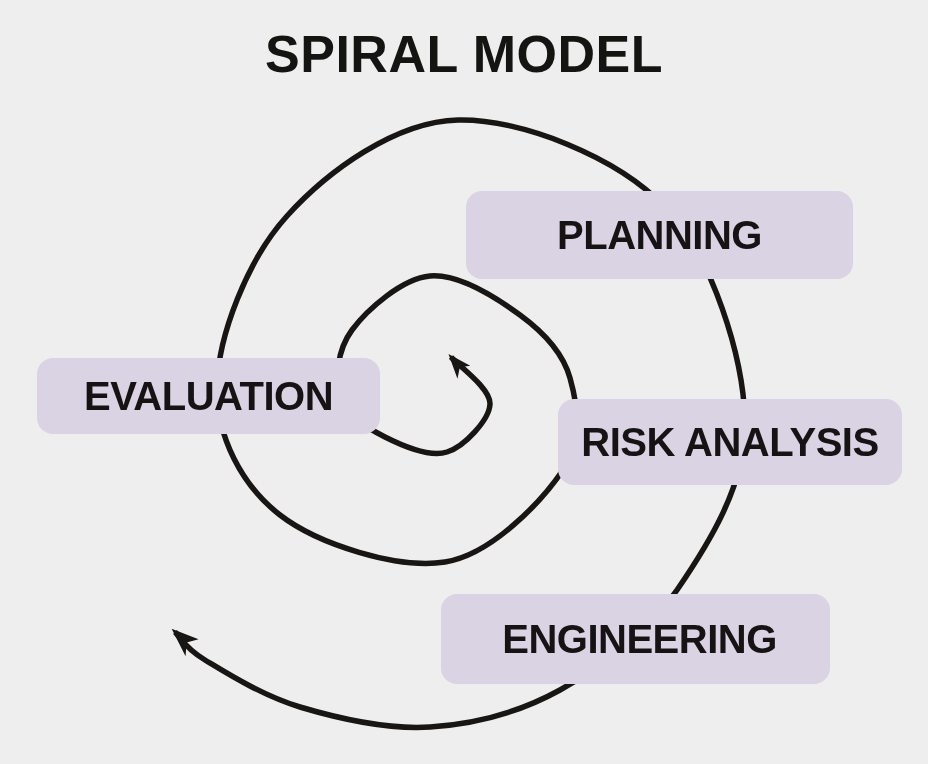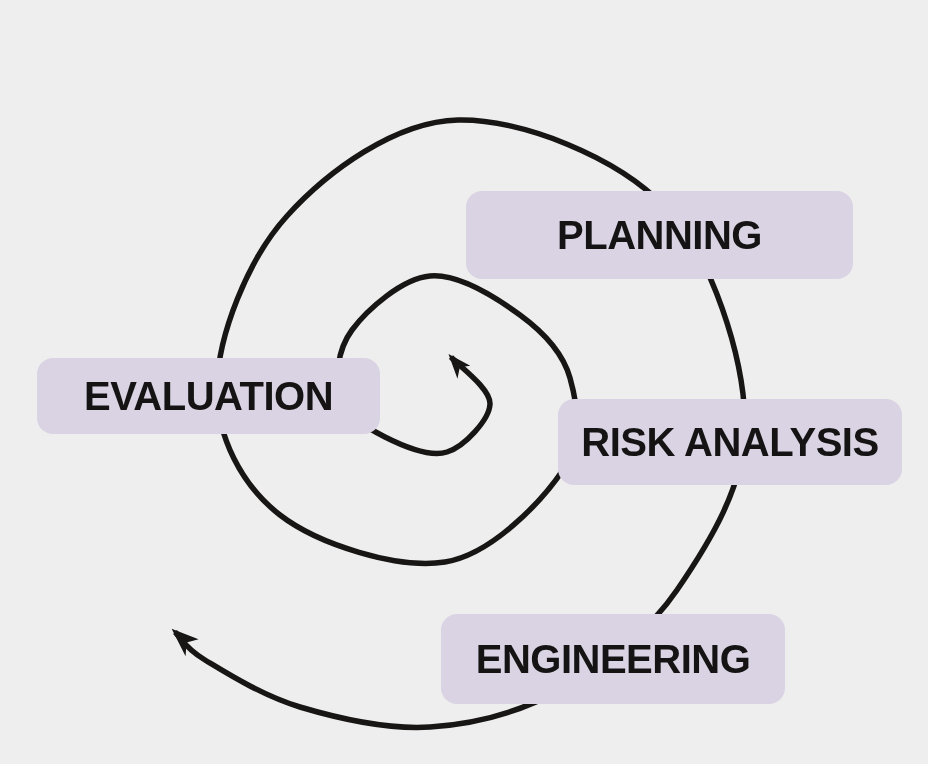--- a/index.html
+++ b/index.html
@@ -39,28 +39,29 @@
     justify-content: center;
     font-size: 40px;
     font-weight: 700;
     color: #151313;
     letter-spacing: -0.5px;
     white-space: nowrap;
     margin-top: 21px;
   }
   #box-planning    { left: 466px; top: 170px; width: 387px; height: 88px; }
   #box-risk        { left: 558px; top: 378px; width: 344px; height: 86px; }
-  #box-engineering { left: 441px; top: 593px; width: 344px; height: 90px; }
+  #box-engineering { left: 441px; top: 573px; width: 381px; height: 90px; padding-left: 8px; }
   #box-evaluation  { left:  37px; top: 337px; width: 343px; height: 76px; }
 </style>
 </head>
 <body>
 
 <div class="stage">
 
+  <h1 class="page-title">SPIRAL MODEL</h1>
 
   <svg class="spiral-svg" width="928" height="764" viewBox="0 0 928 764">
     <defs>
       <marker id="arrowStart" viewBox="0 0 10 8" refX="8.5" refY="4" markerWidth="4.8" markerHeight="4.2" orient="auto-start-reverse">
         <path d="M0.6,0.6 L10,4 L1.3,7.5 L3.4,4.1 Z" fill="#171615"></path>
       </marker>
       <marker id="arrowEnd" viewBox="0 0 10 8" refX="8.5" refY="4" markerWidth="5.6" markerHeight="4.9" orient="auto">
         <path d="M0.6,0.6 L10,4 L1.3,7.5 L3.4,4.1 Z" fill="#171615"></path>
       </marker>
     </defs>

